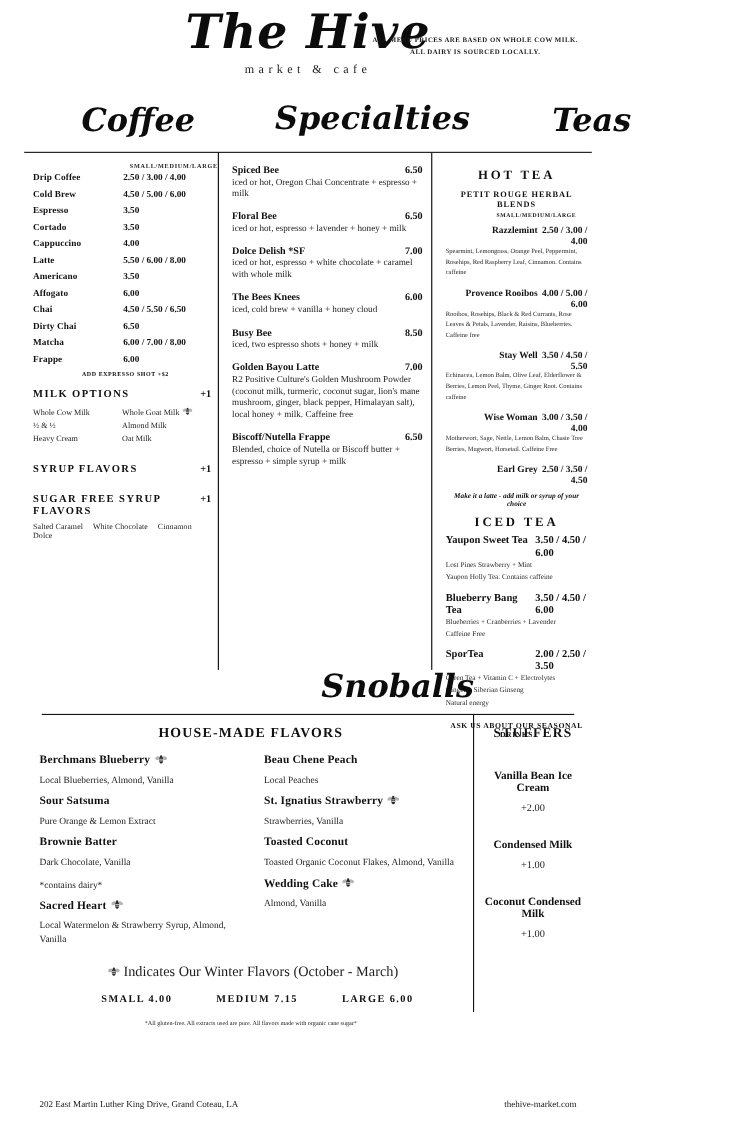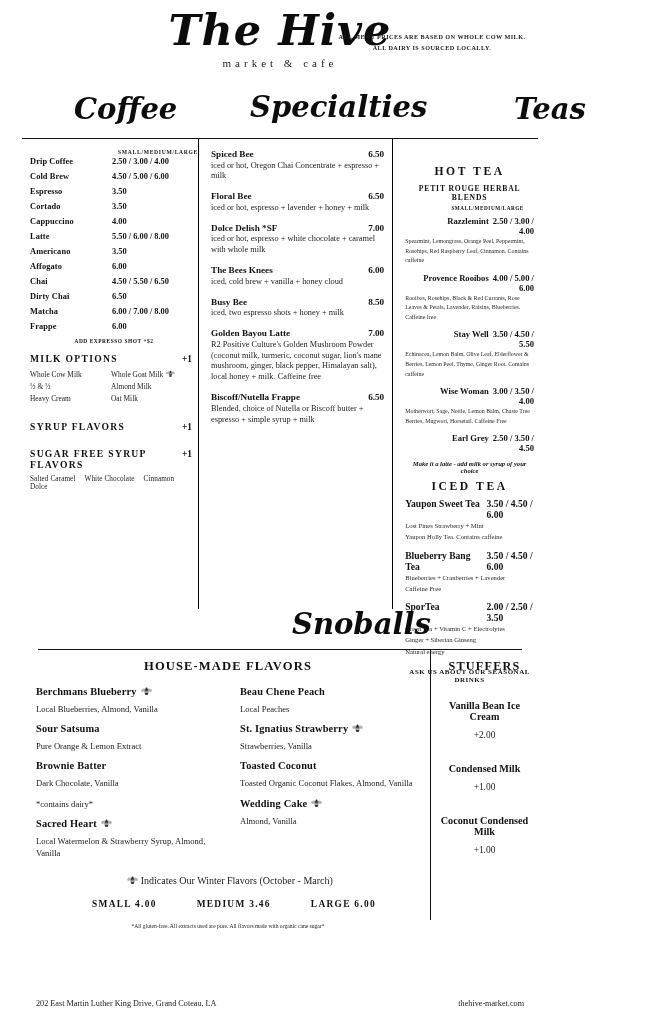--- a/index.html
+++ b/index.html
@@ -37,21 +37,21 @@
   
   .script {
     font-family:"DejaVu Serif", serif;
     font-style:italic; font-weight:700;
     color:#0c0c0c;
   }
   .sec-titles { position:relative; height:40px; }
   .sec-titles .script { position:absolute; font-size:29px; }
   .t-coffee { left:52px; top:-4px; }
   .t-spec   { left:228px; top:-6px; }
-  .t-teas   { left:480px; top:-4px;margin-left:12px; }
+  .t-teas   { left:480px; top:-4px; }
 
   .rule { border-top:1.6px solid #111; margin-top:2px; }
 
   
   .cols { display:flex; height:470px; }
   .col-coffee { width:176px; padding:10px 6px 0 8px; }
   .col-spec { width:200px; padding:10px 8px 0 12px; border-left:.8px solid #000; }
   .col-teas { flex:1; padding:6px 4px 0 12px; border-left:.8px solid #000; }
 
   .sizes-hdr {
@@ -81,21 +81,21 @@
   .spacer-12 { height:11px; }
   .sf-list { font-size:7.2px; letter-spacing:.1px; color:#1c1c1c; }
   .sf-list span { margin-right:9px; }
 
   
   .sp-item { margin-bottom:9px; }
   .sp-top { display:flex; justify-content:space-between; font-size:9.2px; font-weight:700; margin-bottom:1.5px; }
   .sp-desc { font-size:8.3px; line-height:1.32; color:#1c1c1c; }
 
   
-  .tea-h1 { text-align:center; font-size:11.6px; font-weight:700; letter-spacing:2.6px; margin:20px 0 6px; }
+  .tea-h1 { text-align:center; font-size:11.6px; font-weight:700; letter-spacing:2.6px; margin:8px 0 6px; }
   .tea-h2 { text-align:center; font-size:7.6px; font-weight:700; letter-spacing:.85px; margin-bottom:3px; }
   .tea-sizes { text-align:center; font-size:5.2px; font-weight:700; letter-spacing:.55px; margin:0 0 5px 36px; }
   .tea-item { margin-bottom:7px; }
   .tea-top { display:flex; font-size:8.6px; font-weight:700;text-align:right; }
   .tea-top .nm { width:108px; }
   .tea-desc { font-size:5.9px; line-height:1.62; color:#2a2a2a; margin-top:1px; }
   .latte-note { text-align:center; font-size:6.6px; font-style:italic; font-weight:700; margin:7px 0 4px; }
   .iced-h { text-align:center; font-size:11.6px; font-weight:700; letter-spacing:2.6px; margin:6px 0 5px; }
   .iced-item { margin-bottom:7px; }
   .iced-top { display:flex; font-size:9.6px; font-weight:700; }
@@ -113,21 +113,21 @@
   .lower-right { flex:1; padding:9px 6px 0 6px; border-left:1.1px solid #111; }
 
   .lh { text-align:center; font-size:12.6px; font-weight:700; letter-spacing:1.1px; margin-bottom:12px; }
   .flav-cols { display:flex; }
   .flav-col { width:50%; }
   .flav-col.right { padding-left:12px; }
   .flav-name { font-size:10.4px; font-weight:700; margin-bottom:6px; letter-spacing:.15px; }
   .flav-desc { font-size:8.6px; color:#222; margin-bottom:8px; line-height:1.42; }
   .bee-lg { display:inline-block; width:11px; height:9px; vertical-align:-1px; margin-left:4px; }
 
-  .winter-note { text-align:center; font-size:10px; margin-top:8px; color:#1c1c1c; }
+  .winter-note { text-align:center; font-size:13px; margin-top:8px; color:#1c1c1c; }
   .sizes-line {
     text-align:center; font-size:9.4px; font-weight:700; letter-spacing:1.3px; margin-top:13px;
   }
   .sizes-line span { margin:0 14px;padding-left:12px; }
   .fineprint { text-align:center; font-size:5.6px; margin-top:14px; color:#222; }
 
   .stuff-h { text-align:center; font-size:12.2px; font-weight:700; letter-spacing:1.2px; margin-bottom:26px; }
   .stuff-item { text-align:center; margin-bottom:23px; }
   .stuff-name { font-size:10.2px; font-weight:700; }
   .stuff-price { font-size:9.4px; margin-top:8px; color:#1c1c1c; }
@@ -443,21 +443,21 @@
         <span class="bee-lg"><svg viewBox="0 0 24 20" width="100%" height="100%">
               <ellipse cx="5" cy="7" rx="5" ry="3.4" fill="#9a9a9a" opacity=".75" transform="rotate(-22 5 7)"></ellipse>
               <ellipse cx="19" cy="7" rx="5" ry="3.4" fill="#9a9a9a" opacity=".75" transform="rotate(22 19 7)"></ellipse>
               <ellipse cx="12" cy="11" rx="4.1" ry="7" fill="#2a2a2a"></ellipse>
               <rect x="8.4" y="8.5" width="7.2" height="1.5" fill="#f2f2f2"></rect>
               <rect x="8.2" y="12" width="7.6" height="1.5" fill="#f2f2f2"></rect>
               <circle cx="12" cy="3.4" r="2.3" fill="#2a2a2a"></circle>
             </svg></span>
         <span>Indicates Our Winter Flavors (October - March)</span>
       </div>
-      <div class="sizes-line" id="snoball-sizes"><span>SMALL 4.00</span><span>MEDIUM 3.46</span><span>LARGE 6.00</span></div>
+      <div class="sizes-line" id="snoball-sizes"><span>SMALL 4.00</span><span>MEDIUM 7.15</span><span>LARGE 6.00</span></div>
       <div class="fineprint">*All gluten-free. All extracts used are pure. All flavors made with organic cane sugar*</div>
     </div>
 
     <div class="lower-right">
       <div class="stuff-h">STUFFERS</div>
       <div id="stuffers-list">
           <div class="stuff-item">
             <div class="stuff-name">Vanilla Bean Ice Cream</div>
             <div class="stuff-price">+2.00</div>
           </div>

